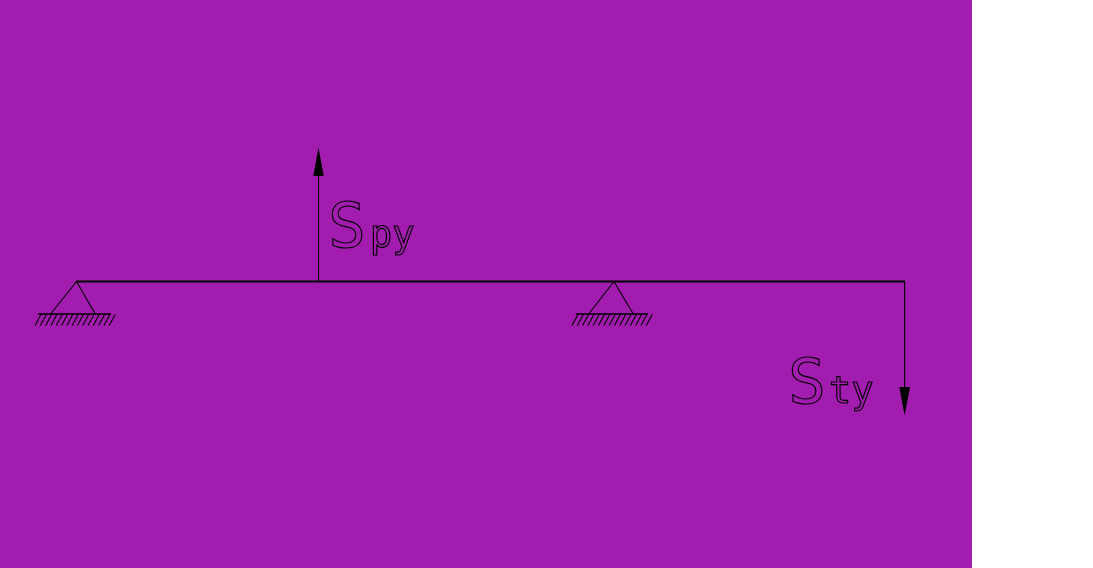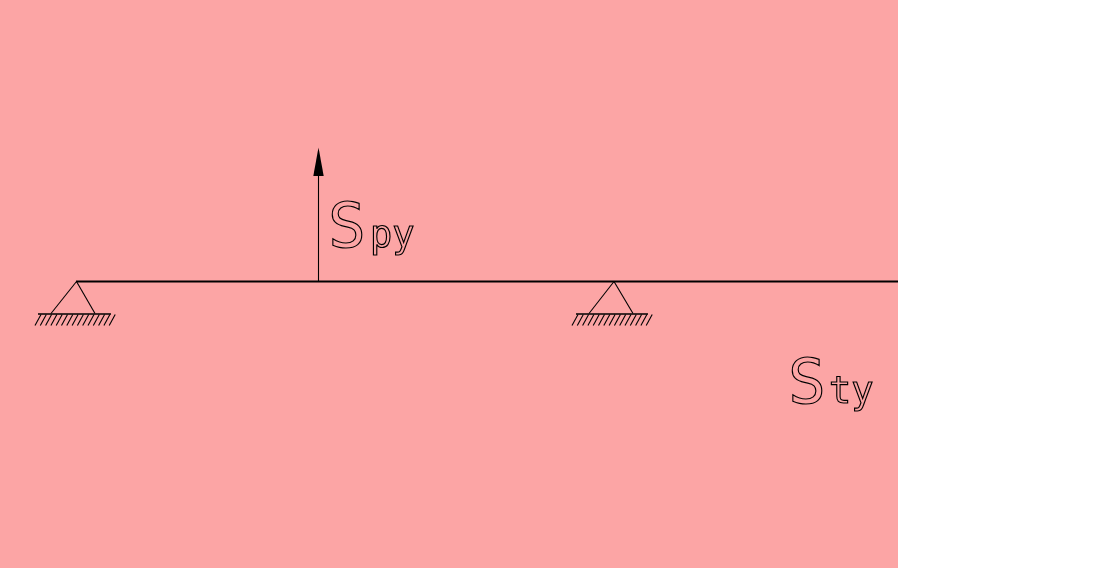--- a/index.html
+++ b/index.html
@@ -2,23 +2,23 @@
 <html><head>
 <meta charset="utf-8">
 <style>
   html, body {
     margin: 0;
     padding: 0;
     background: #ffffff;
   }
   #stage {
     position: relative;
-    width: 898px;
+    width: 972px;
     height: 568px;
-    background: #fca5a5;
+    background: #a21caf;
     overflow: hidden;
   }
   svg { display: block; }
   .stroke      { stroke: #000000; fill: none; stroke-linecap: butt; }
   .w-beam      { stroke-width: 1.8; }
   .w-med       { stroke-width: 1.4; }
   .w-thin      { stroke-width: 1.1; }
   .arrowhead   { fill: #000000; stroke: none; }
   .cad-label {
     fill: none;

